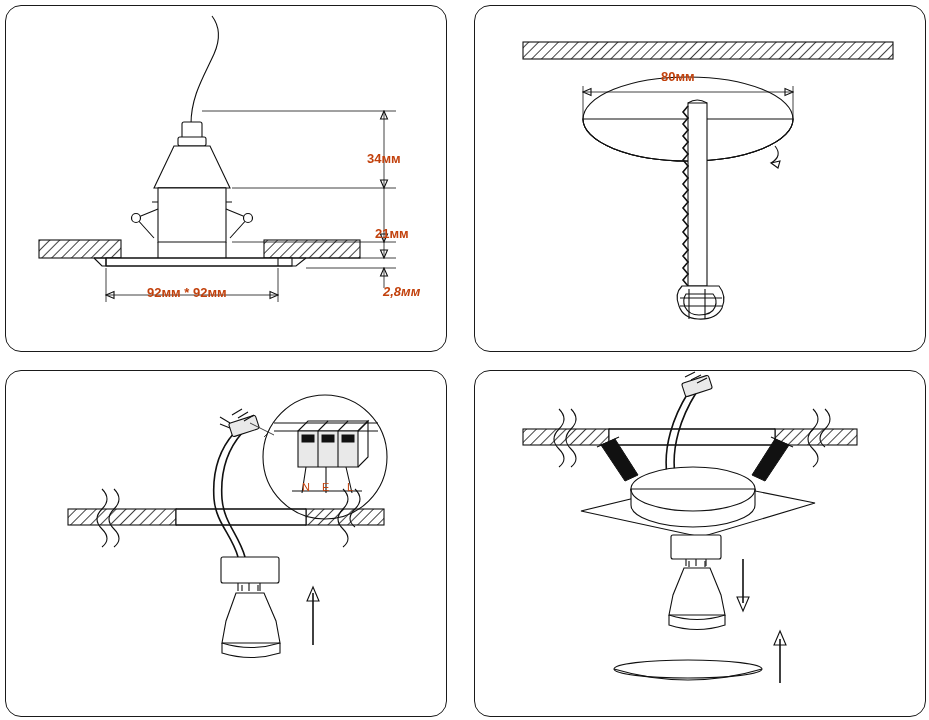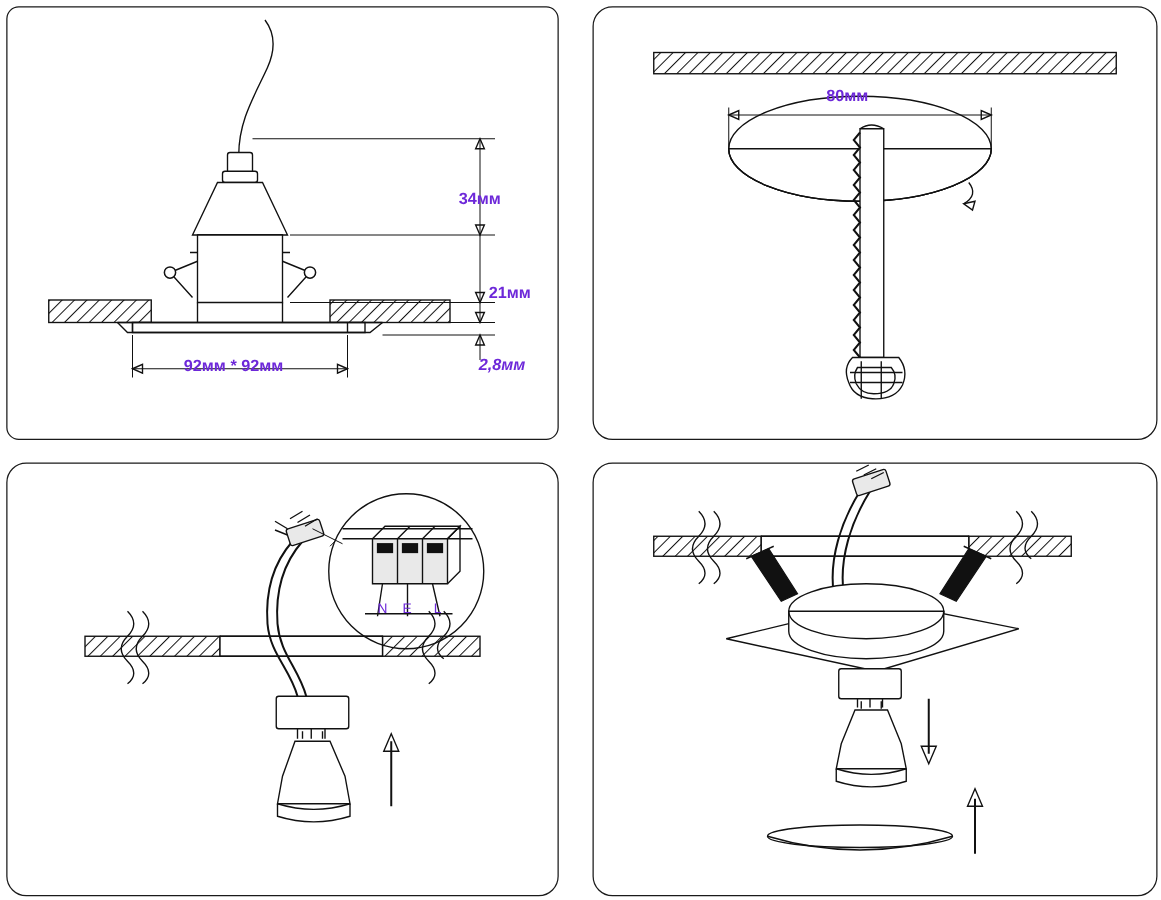--- a/index.html
+++ b/index.html
@@ -1,23 +1,23 @@
 <!DOCTYPE html>
 <html><head>
 <meta charset="utf-8">
 <style>
   html,body{margin:0;padding:0;background:#ffffff;}
   body{width:929px;height:720px;font-family:"Liberation Sans",sans-serif;color:#111;}
   .sheet{position:relative;width:929px;height:720px;}
   .panel{position:absolute;background:#ffffff;border:1px solid #1a1a1a;border-radius:16px;overflow:hidden;}
-  #panel-1{left:5px;top:5px;width:440px;height:345px;border-radius:10px;}
+  #panel-1{left:5px;top:5px;width:440px;height:345px;}
   #panel-2{left:474px;top:5px;width:450px;height:345px;}
   #panel-3{left:5px;top:370px;width:440px;height:345px;}
   #panel-4{left:474px;top:370px;width:450px;height:345px;}
-  .lbl{position:absolute;font-size:13px;font-weight:bold;color:#6d28d9;white-space:nowrap;}
+  .lbl{position:absolute;font-size:13px;font-weight:bold;color:#c2410c;white-space:nowrap;}
   .lbl.sm{font-size:11px;font-weight:normal;}
   svg{position:absolute;left:0;top:0;}
   .ln{stroke:#111;stroke-width:1.1;fill:none;}
   .ln-th{stroke:#111;stroke-width:1.6;fill:none;}
   .ln-thin{stroke:#111;stroke-width:0.8;fill:none;}
   .fillw{fill:#ffffff;stroke:#111;stroke-width:1.1;}
   .fillg{fill:#e9e9e9;stroke:#111;stroke-width:1.1;}
   .fillk{fill:#111;stroke:#111;stroke-width:1;}
   .hatchfill{fill:url(#hatch);stroke:#111;stroke-width:1.1;}
   .dot{fill:#ffffff;stroke:#111;stroke-width:1.2;}
@@ -84,21 +84,21 @@
       <path class="ln" d="M378,262 l-3.5,8 l7,0 z" fill="#111"></path>
 
       <path class="ln-thin" d="M100,262 L100,296"></path>
       <path class="ln-thin" d="M272,262 L272,296"></path>
       <path class="ln-thin" d="M100,289 L272,289"></path>
       <path class="ln" d="M100,289 l8,-3.5 l0,7 z" fill="#111"></path>
       <path class="ln" d="M272,289 l-8,-3.5 l0,7 z" fill="#111"></path>
     </svg>
 
     <div class="lbl" style="left:361px;top:145px;">34мм</div>
-    <div class="lbl" style="left:385px;top:220px;">21мм</div>
+    <div class="lbl" style="left:369px;top:220px;">21мм</div>
     <div class="lbl" style="left:377px;top:278px;font-style:italic;">2,8мм</div>
     <div class="lbl" style="left:141px;top:279px;">92мм * 92мм</div>
   </div>
 
   <div class="panel" id="panel-2">
     <svg width="450" height="345">
 
       <rect class="hatchfill" x="48" y="36" width="370" height="17"></rect>
 
       <ellipse class="ln" cx="213" cy="113" rx="105" ry="42"></ellipse>

